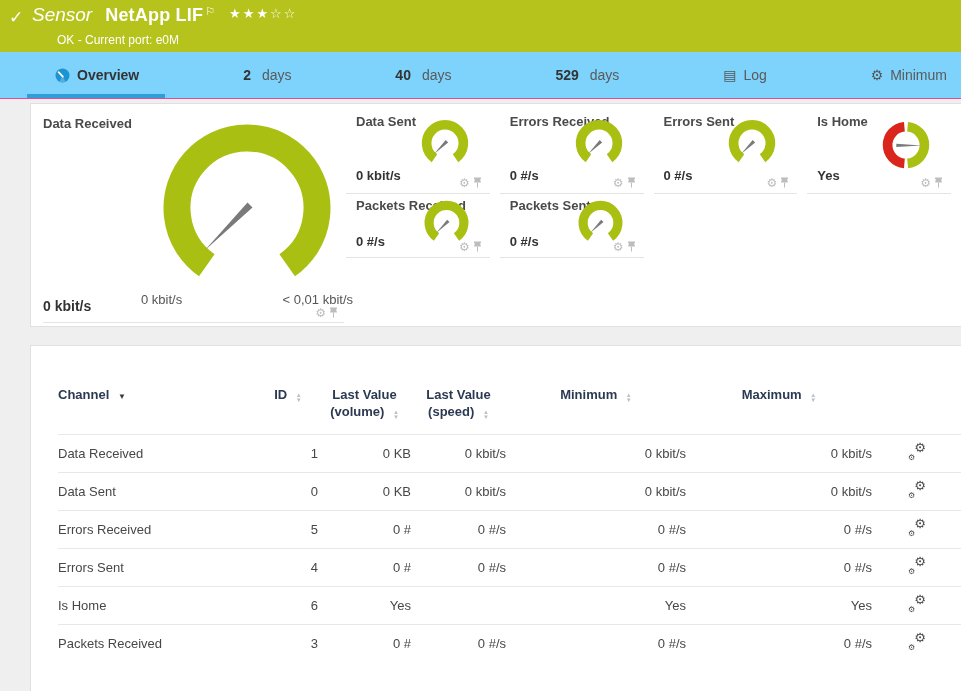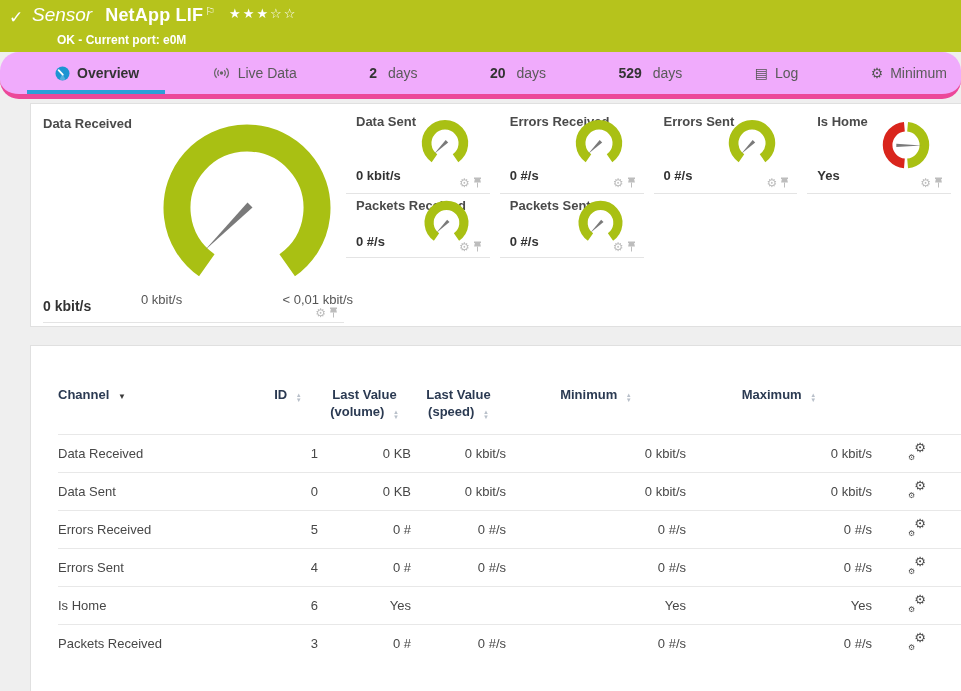--- a/index.html
+++ b/index.html
@@ -14,29 +14,28 @@
   .sensor-header {
     position: absolute; top: 0; left: 0; width: 961px; height: 52px;
     background: #b6c31c; color: #fff;
   }
   .sensor-header .check { position: absolute; left: 9px; top: 7px; font-size: 17px; font-weight: bold; }
   .titlebar { position: absolute; left: 32px; top: 4px; white-space: nowrap; }
   .titlebar .kind { font-style: italic; font-size: 19px; font-weight: 400; margin-right: 13px; }
   .titlebar .title { font-size: 18px; font-weight: bold; letter-spacing: 0.2px; }
   .titlebar .flag { font-size: 11px; vertical-align: super; margin-left: 2px; cursor: pointer; }
   .titlebar .stars { font-size: 13px; letter-spacing: 2px; margin-left: 14px; vertical-align: 3px; cursor: pointer; }
-  .sensor-status { position: absolute; left: 57px; top: 33px; font-size: 12px; font-weight: bold; }
+  .sensor-status { position: absolute; left: 57px; top: 33px; font-size: 12px; font-weight: normal; }
 
   
   .tabbar {
     position: absolute; top: 52px; left: 0; width: 961px; height: 47px;
-    background: #f0abfc; border-bottom: 5px solid #ec4899;
+    background: #7dd3fc; border-bottom: 1px solid #ec4899;
     display: flex; align-items: center; justify-content: space-between;
     padding: 0 14px 0 55px;
-    border-radius: 19px;
   }
   .tab {
     position: relative; display: flex; align-items: center; gap: 7px;
     height: 100%; font-size: 14px; color: #5a5a5a; cursor: pointer; white-space: nowrap;
   }
   .tab .glyph-icon { font-size: 14px; color: #555; line-height: 1; }
   .tab .num { font-weight: bold; color: #333; margin-right: 4px; }
   .tab.active { color: #333; font-weight: bold; }
   .tab.active::after {
     content: ""; position: absolute; left: -28px; right: -26px; bottom: 0; height: 4px;
@@ -116,35 +115,25 @@
 <div class="tabbar">
   <div class="tab active">
     <svg width="15" height="15" viewBox="0 0 15 15">
       <circle cx="7.5" cy="7.5" r="7" fill="#1d94d2"></circle>
       <path d="M7.8 8.6 L3.6 4.2" stroke="#fff" stroke-width="1.8" stroke-linecap="round"></path>
       <path d="M4.6 13.4 A7 7 0 0 0 10.4 13.4 L7.5 7.5 Z" fill="#fff" opacity="0.25"></path>
     </svg>
     <span>Overview</span>
   </div>
   <div class="tab">
-    <svg width="19" height="14" viewBox="0 0 19 14">
-      <circle cx="9.5" cy="7" r="1.7" fill="#666"></circle>
-      <path d="M6.8 4.3 A3.8 3.8 0 0 0 6.8 9.7" fill="none" stroke="#666" stroke-width="1.2"></path>
-      <path d="M4.6 2.2 A6.6 6.6 0 0 0 4.6 11.8" fill="none" stroke="#666" stroke-width="1.2"></path>
-      <path d="M12.2 4.3 A3.8 3.8 0 0 1 12.2 9.7" fill="none" stroke="#666" stroke-width="1.2"></path>
-      <path d="M14.4 2.2 A6.6 6.6 0 0 1 14.4 11.8" fill="none" stroke="#666" stroke-width="1.2"></path>
-    </svg>
-    <span>Live Data</span>
-  </div>
-  <div class="tab">
     <span class="num">2</span>
       <span>days</span>
   </div>
   <div class="tab">
-    <span class="num">20</span>
+    <span class="num">40</span>
       <span>days</span>
   </div>
   <div class="tab">
     <span class="num">529</span>
       <span>days</span>
   </div>
   <div class="tab">
     <span class="glyph-icon">▤</span>
     <span>Log</span>
   </div>

